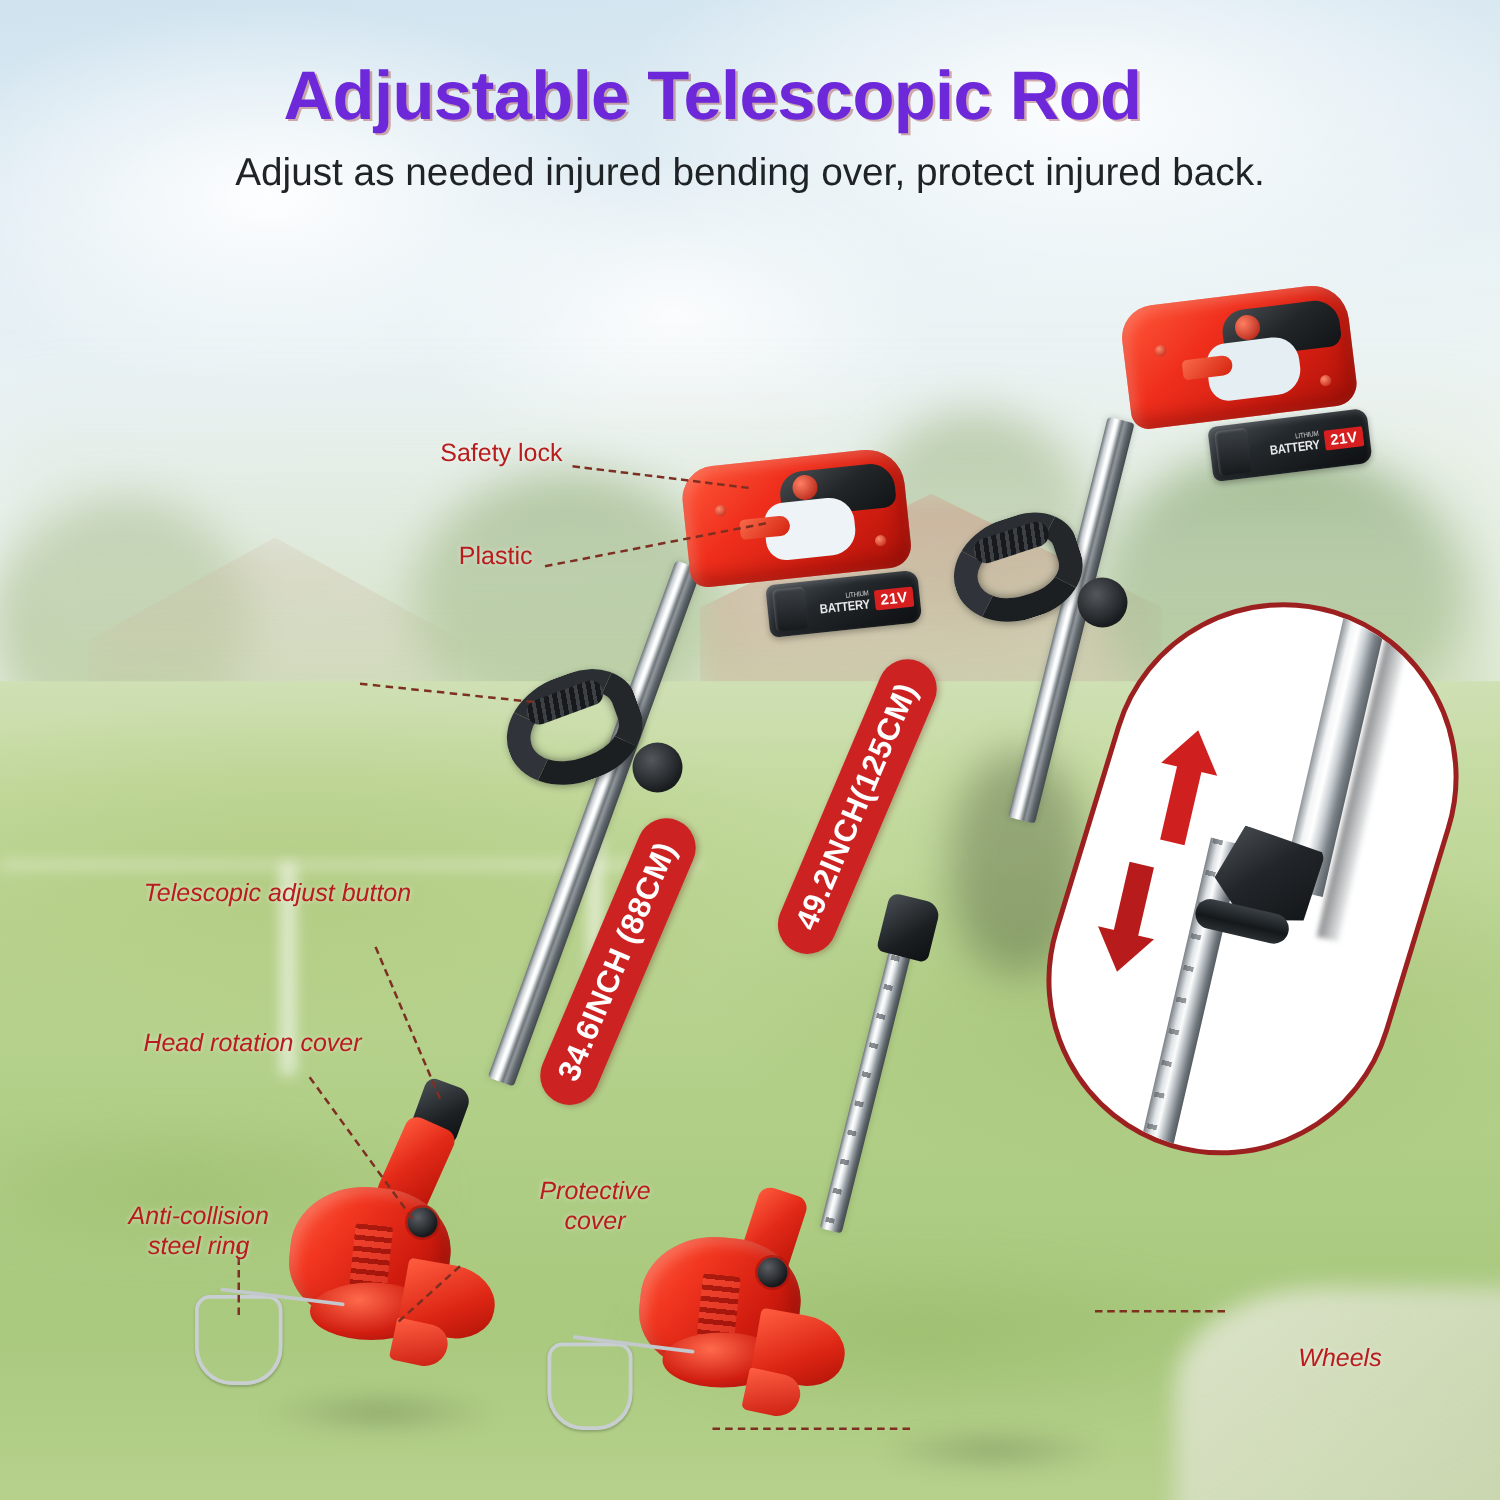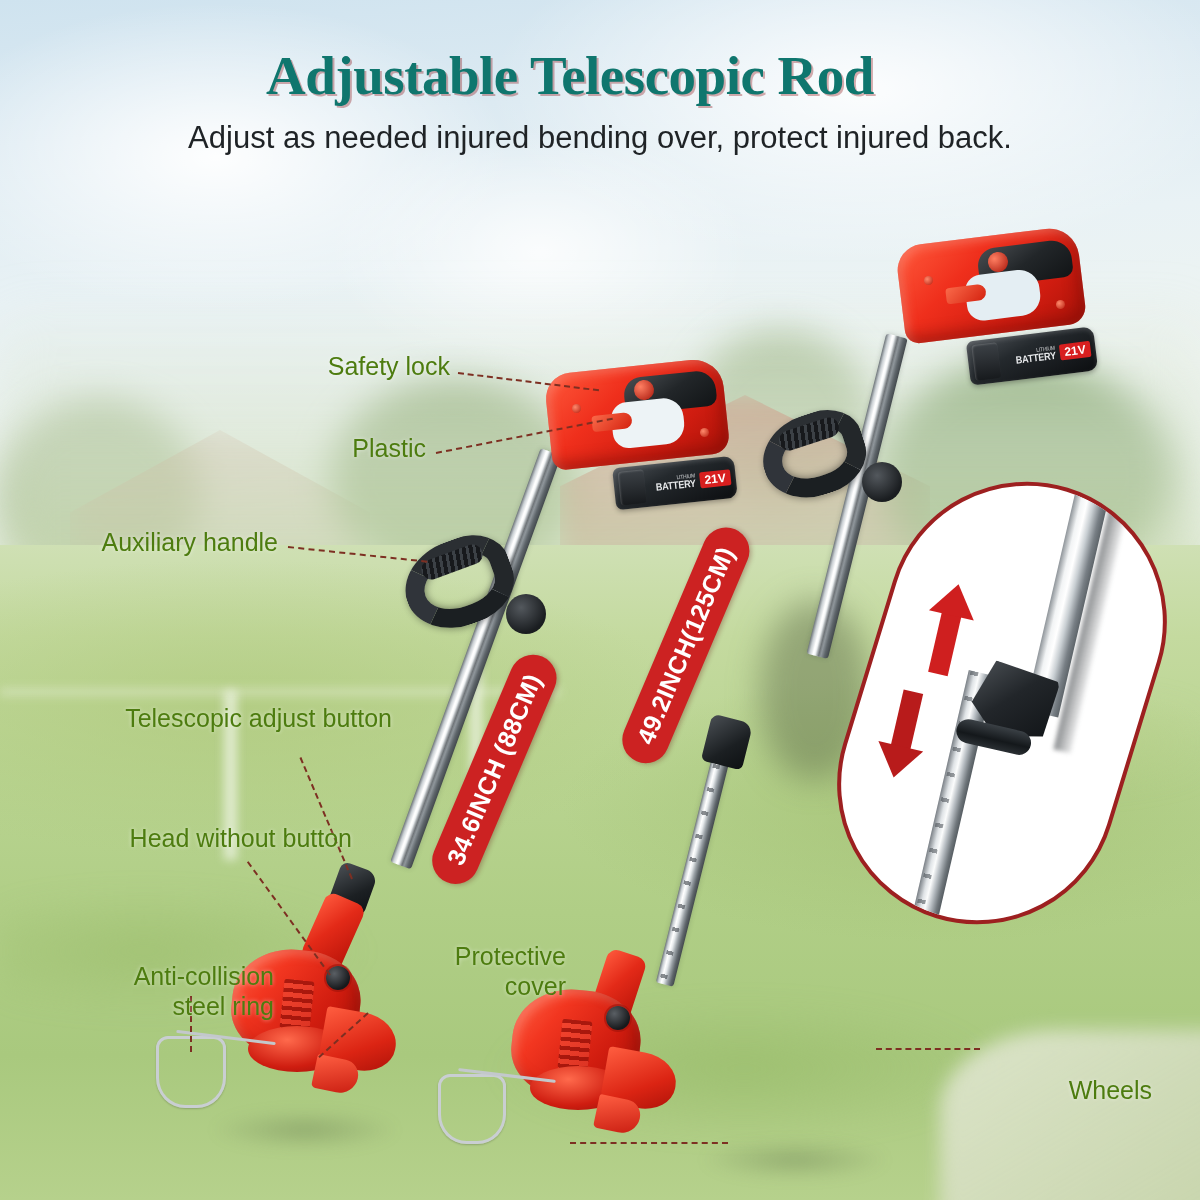--- a/index.html
+++ b/index.html
@@ -86,45 +86,44 @@
     background: rgba(90,104,72,0.45);
     border-radius: 50% 50% 45% 45%;
     filter: blur(16px);
   }
 
   
   .title {
     position: absolute; left: 0; top: 44px; width: 1140px;
     text-align: center;
     font-size: 55px; font-weight: bold;
-    color: #0f766e;
+    color: #6d28d9;
     letter-spacing: -0.5px;
     text-shadow: 2px 2px 0 rgba(140,20,24,0.35);
     white-space: nowrap;
-    font-family: Liberation Serif, serif;
   }
   .subtitle {
     position: absolute; left: 0; top: 120px; width: 1200px;
     text-align: center;
     font-size: 31px; font-weight: 400;
     color: #1f2326;
     white-space: nowrap;
   }
 
   
   .label {
     position: absolute;
-    font-size: 25px;
-    color: #4d7c0f;
+    font-size: 20px;
+    color: #b91c1c;
     line-height: 1.18;
     white-space: pre-line;
     text-shadow: 0 0 4px rgba(255,255,255,0.55);
   }
   .label.tright { text-align: right; }
-  .label.tleft  { text-align: right; }
+  .label.tleft  { text-align: center; font-style: italic; }
 
   
   .leader {
     position: absolute;
     height: 0;
     border-top: 2.5px dashed #7d2f22;
     transform-origin: 0 50%;
   }
   .leader.vert {
     width: 0; height: auto;
@@ -508,25 +507,24 @@
   <div class="leader" style="left:330px; top:974px; width:140px; transform: rotate(-126deg);"></div>
   <div class="leader vert" style="left:190px; top:996px; height:56px;"></div>
   <div class="leader" style="left:368px; top:1012px; width:66px; transform: rotate(138deg);"></div>
   <div class="leader" style="left:570px; top:1142px; width:158px;"></div>
   <div class="leader" style="left:876px; top:1048px; width:104px;"></div>
 
   <div class="label tright" style="left:240px; top:352px; width:210px;">Safety lock</div>
 
   <div class="label tright" style="left:240px; top:434px; width:186px;">Plastic</div>
 
-  <div class="label tright" style="left:52px; top:528px; width:226px;">Auxiliary handle</div>
 
   <div class="label tleft" style="left:52px; top:704px; width:340px;">Telescopic adjust button</div>
 
-  <div class="label tleft" style="left:52px; top:824px; width:300px;">Head without button</div>
+  <div class="label tleft" style="left:52px; top:824px; width:300px;">Head rotation cover</div>
 
   <div class="label tleft" style="left:44px; top:922px; width:230px;margin-top:40px;">Anti-collision
 steel ring</div>
 
   <div class="label tleft" style="left:386px; top:942px; width:180px;">Protective
 cover</div>
 
 
   <div class="label tleft" style="left:992px; top:1076px; width:160px;">Wheels</div>
 

